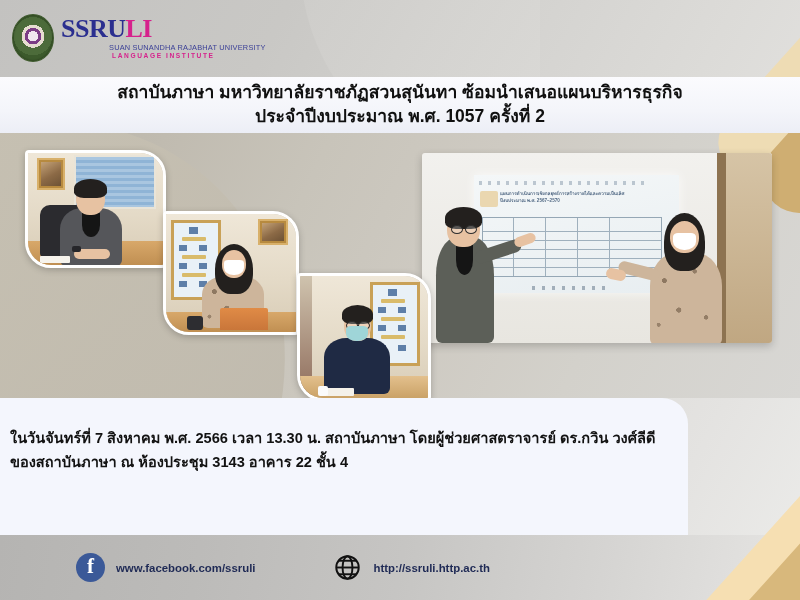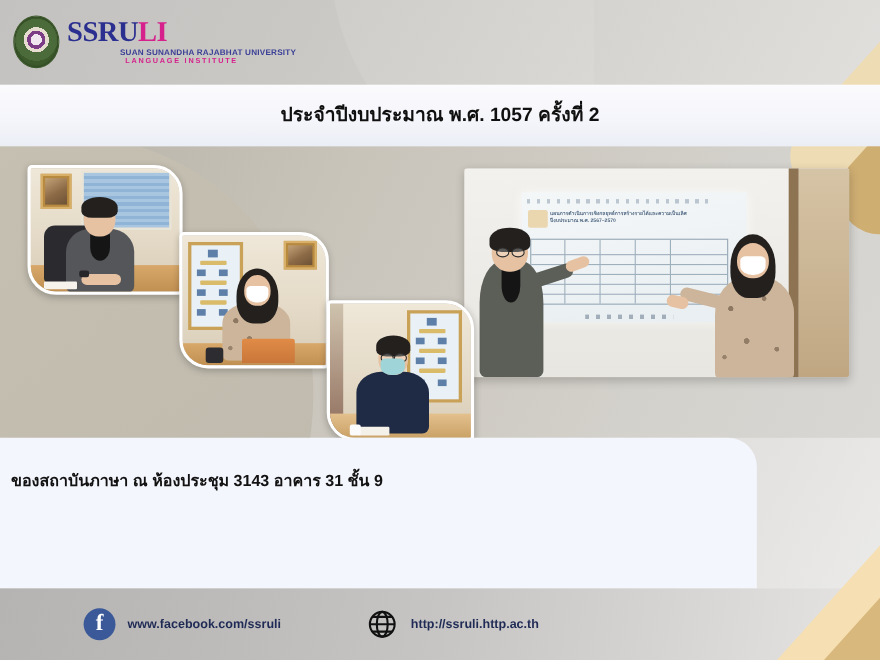--- a/index.html
+++ b/index.html
@@ -119,21 +119,21 @@
   .brand-main {
     font-size: 26px;
     font-weight: 700;
     letter-spacing: -.5px;
     font-family: "Liberation Serif", "DejaVu Serif", serif;
   }
   .brand-main .p1 { color: #2b2f8f; }
   .brand-main .p2 { color: #d6218c; }
   .brand-sub1 {
     font-size: 7.4px;
-    font-weight: 700;
+    font-weight: 400;
     letter-spacing: .2px;
     color: #3a3f96;
     margin-top: 2px;
     padding-left: 48px;
   }
   .brand-sub2 {
     font-size: 6.6px;
     font-weight: 700;
     letter-spacing: 1.6px;
     color: #d6218c;
@@ -427,20 +427,21 @@
       <div class="emblem"></div>
       <div class="brand-text">
         <div class="brand-main"><span class="p1">SSRU</span><span class="p2">LI</span></div>
         <div class="brand-sub1">SUAN SUNANDHA RAJABHAT UNIVERSITY</div>
         <div class="brand-sub2">LANGUAGE  INSTITUTE</div>
       </div>
     </div>
   </div>
 
   <div class="title-panel">
+    <div class="title-line">สถาบันภาษา มหาวิทยาลัยราชภัฏสวนสุนันทา ซ้อมนำเสนอแผนบริหารธุรกิจ</div>
     <div class="title-line">ประจำปีงบประมาณ พ.ศ. 1057 ครั้งที่ 2</div>
   </div>
 
   <div class="collage">
 
     <div class="photo photo-4">
       <div class="scene">
         <div class="wall-cool"></div>
         <div style="position:absolute;right:0;top:0;width:46px;height:100%;background:linear-gradient(180deg,#d6c4a6 0%,#c0a782 100%);"></div>
         <div style="position:absolute;right:46px;top:0;width:9px;height:100%;background:#8d7351;"></div>
@@ -556,21 +557,22 @@
         <div class="glasses" style="left:46px;top:45px;width:10px;height:7px;"></div>
         <div class="glasses" style="left:58px;top:45px;width:10px;height:7px;"></div>
         <div class="mask mask-green" style="left:46px;top:50px;width:22px;height:15px;"></div>
         <div style="position:absolute;left:26px;bottom:2px;width:28px;height:8px;background:#f4f1ea;border-radius:1px;"></div>
         <div style="position:absolute;left:18px;bottom:2px;width:10px;height:10px;background:#fbfbfb;border-radius:2px;"></div>
       </div>
     </div>
   </div>
 
   <div class="text-panel">
-    <div class="body-line">ของสถาบันภาษา ณ ห้องประชุม 3143 อาคาร 31 ชั้น 9</div>
+    <div class="body-line">ในวันจันทร์ที่ 7 สิงหาคม พ.ศ. 2566 เวลา 13.30 น. สถาบันภาษา โดยผู้ช่วยศาสตราจารย์ ดร.กวิน วงศ์ลีดี</div>
+    <div class="body-line">ของสถาบันภาษา ณ ห้องประชุม 3143 อาคาร 22 ชั้น 4</div>
   </div>
 
   <div class="footer">
     <div class="contact c-fb">
       <div class="ico ico-fb">f</div>
       <div class="contact-text">www.facebook.com/ssruli</div>
     </div>
     <div class="contact c-web">
       <div class="ico ico-web">
         <svg width="27" height="27" viewBox="0 0 24 24" fill="none" stroke="#111111" stroke-width="1.7">

